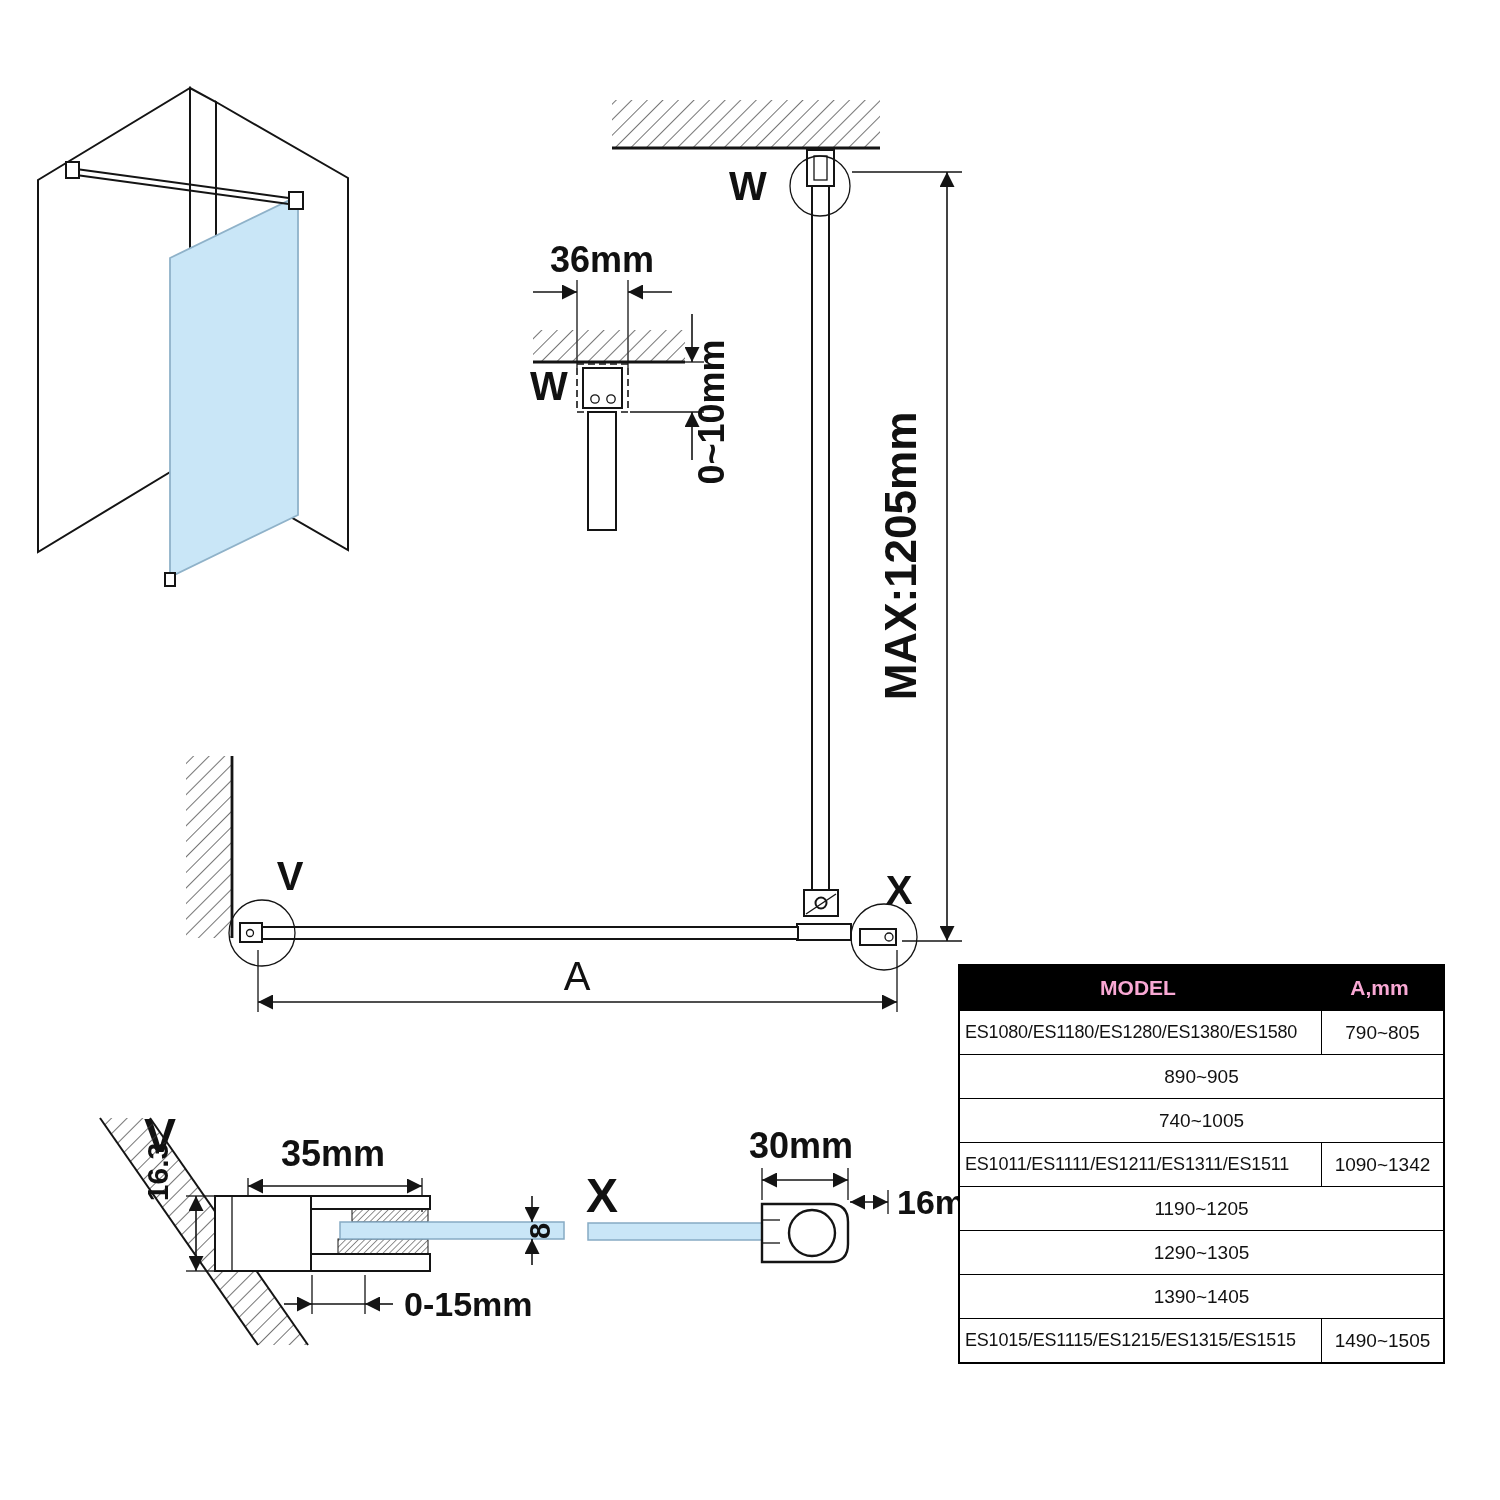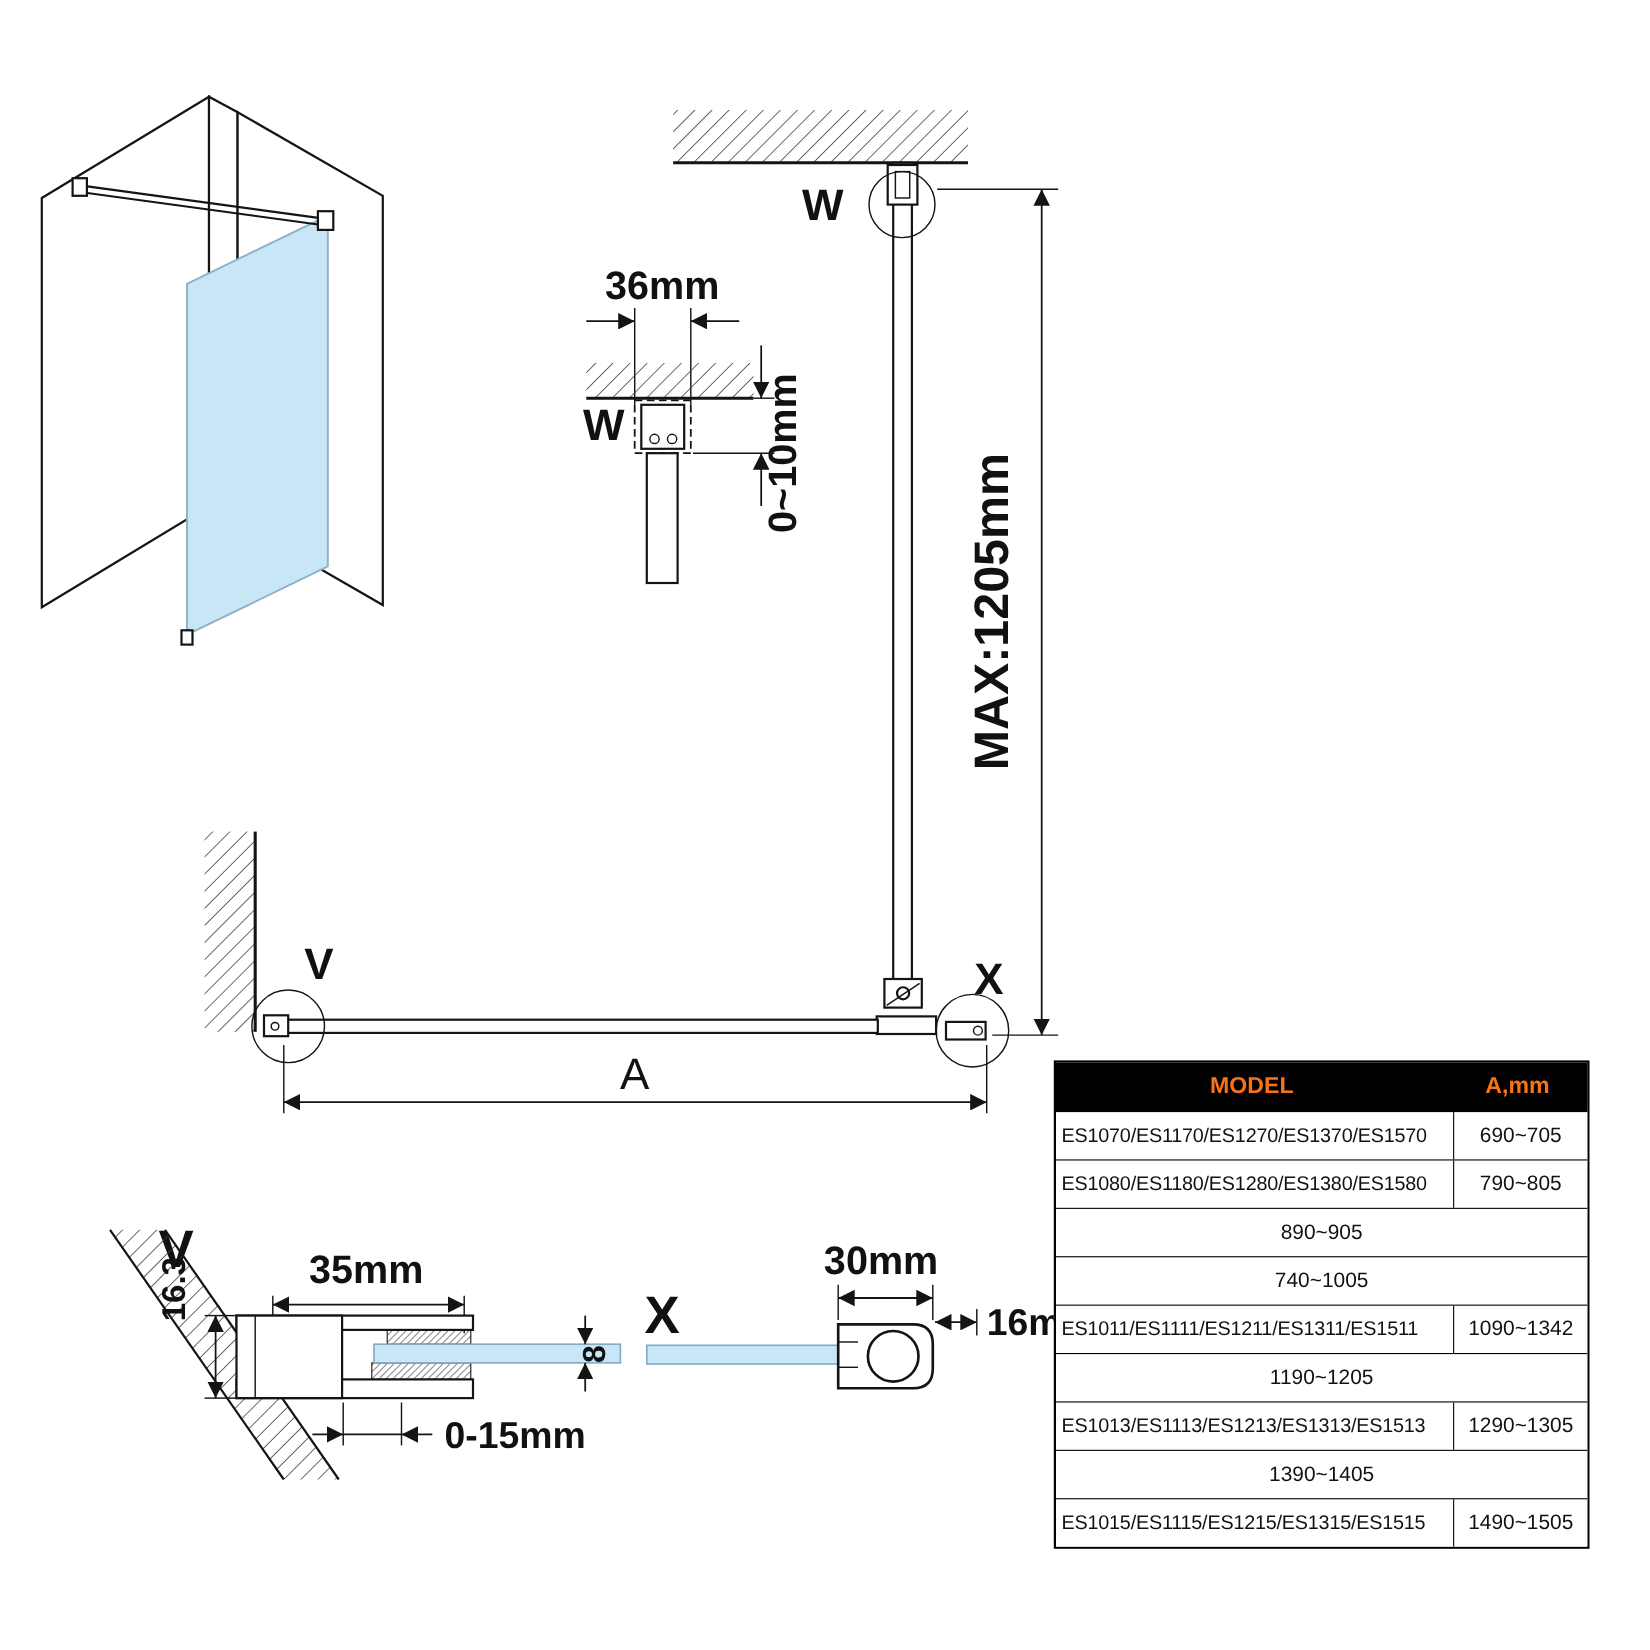--- a/index.html
+++ b/index.html
@@ -21,21 +21,21 @@
   .thick{stroke:#141414;fill:none;stroke-width:2.8}
   .thin{stroke:#141414;fill:none;stroke-width:1.3}
   .dim{stroke:#141414;fill:none;stroke-width:1.6}
   .dash{stroke:#141414;fill:none;stroke-width:1.6;stroke-dasharray:7 4}
   .circ{stroke:#141414;fill:none;stroke-width:1.3}
 
   .spec-table{
     position:absolute;left:958px;top:964px;width:483px;
     border:2px solid #000;background:#fff;
   }
-  .thead{display:flex;background:#000;color:#f97316;height:44px;align-items:center}
+  .thead{display:flex;background:#000;color:#f9a8d4;height:44px;align-items:center}
   .th{font-weight:700;font-size:21px;text-align:center}
   .th.model{flex:0 0 356px}
   .th.a{flex:1}
   .tr{display:flex;height:43px;border-top:1.6px solid #000;background:#fff}
   .td{display:flex;align-items:center}
   .td.model{flex:0 0 356px;border-right:1.6px solid #000;font-size:18px;padding-left:5px;letter-spacing:-0.2px}
   .td.a{flex:1;justify-content:center;font-size:19px}
 </style>
 </head>
 <body>
@@ -187,42 +187,37 @@
     <text class="t34" x="897" y="1214" text-anchor="start">16mm</text>
   </g>
 </svg>
 
 <div class="spec-table">
   <div class="thead">
     <div class="th model">MODEL</div>
     <div class="th a">A,mm</div>
   </div>
   <div class="tr">
-    <div class="td model">ES1070/ES1170/ES1270/ES1370/ES1570</div>
-    <div class="td a">690~705</div>
-  </div>
-  <div class="tr">
     <div class="td model">ES1080/ES1180/ES1280/ES1380/ES1580</div>
     <div class="td a">790~805</div>
   </div>
   <div class="tr">
     <div class="td a">890~905</div>
   </div>
   <div class="tr">
     <div class="td a">740~1005</div>
   </div>
   <div class="tr">
     <div class="td model">ES1011/ES1111/ES1211/ES1311/ES1511</div>
     <div class="td a">1090~1342</div>
   </div>
   <div class="tr">
     <div class="td a">1190~1205</div>
   </div>
   <div class="tr">
-    <div class="td model">ES1013/ES1113/ES1213/ES1313/ES1513</div>
     <div class="td a">1290~1305</div>
   </div>
   <div class="tr">
     <div class="td a">1390~1405</div>
   </div>
   <div class="tr">
     <div class="td model">ES1015/ES1115/ES1215/ES1315/ES1515</div>
     <div class="td a">1490~1505</div>
   </div>
 </div>

